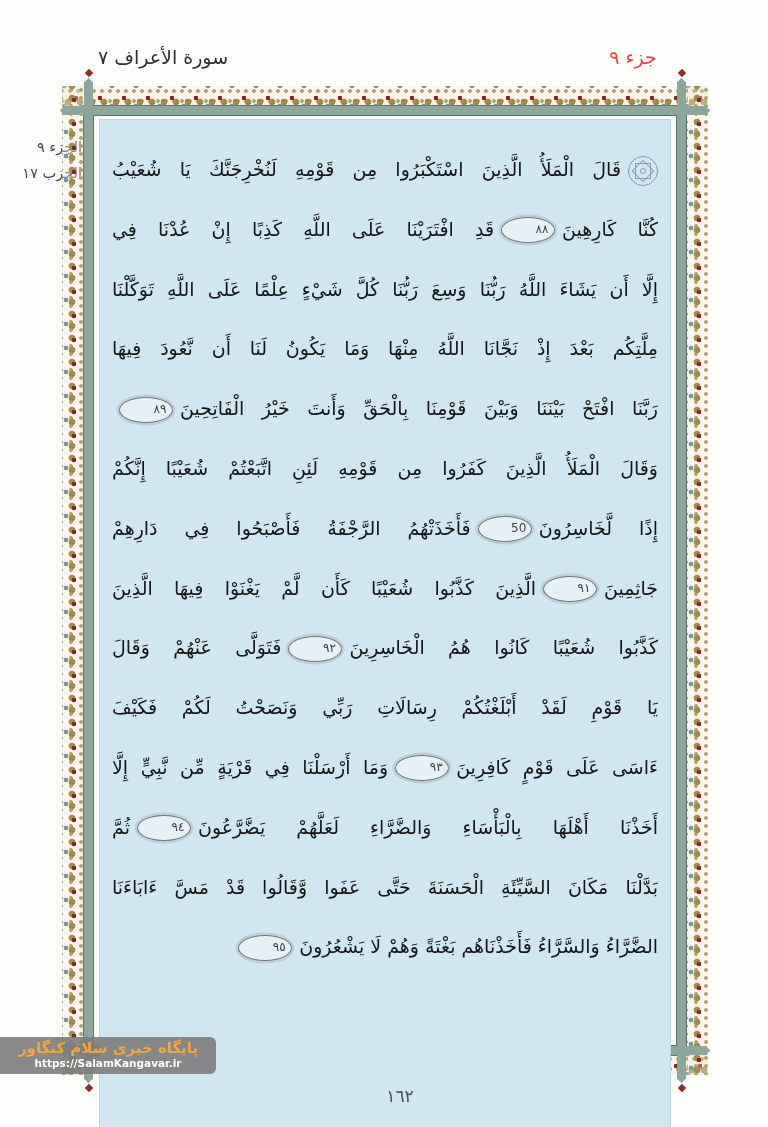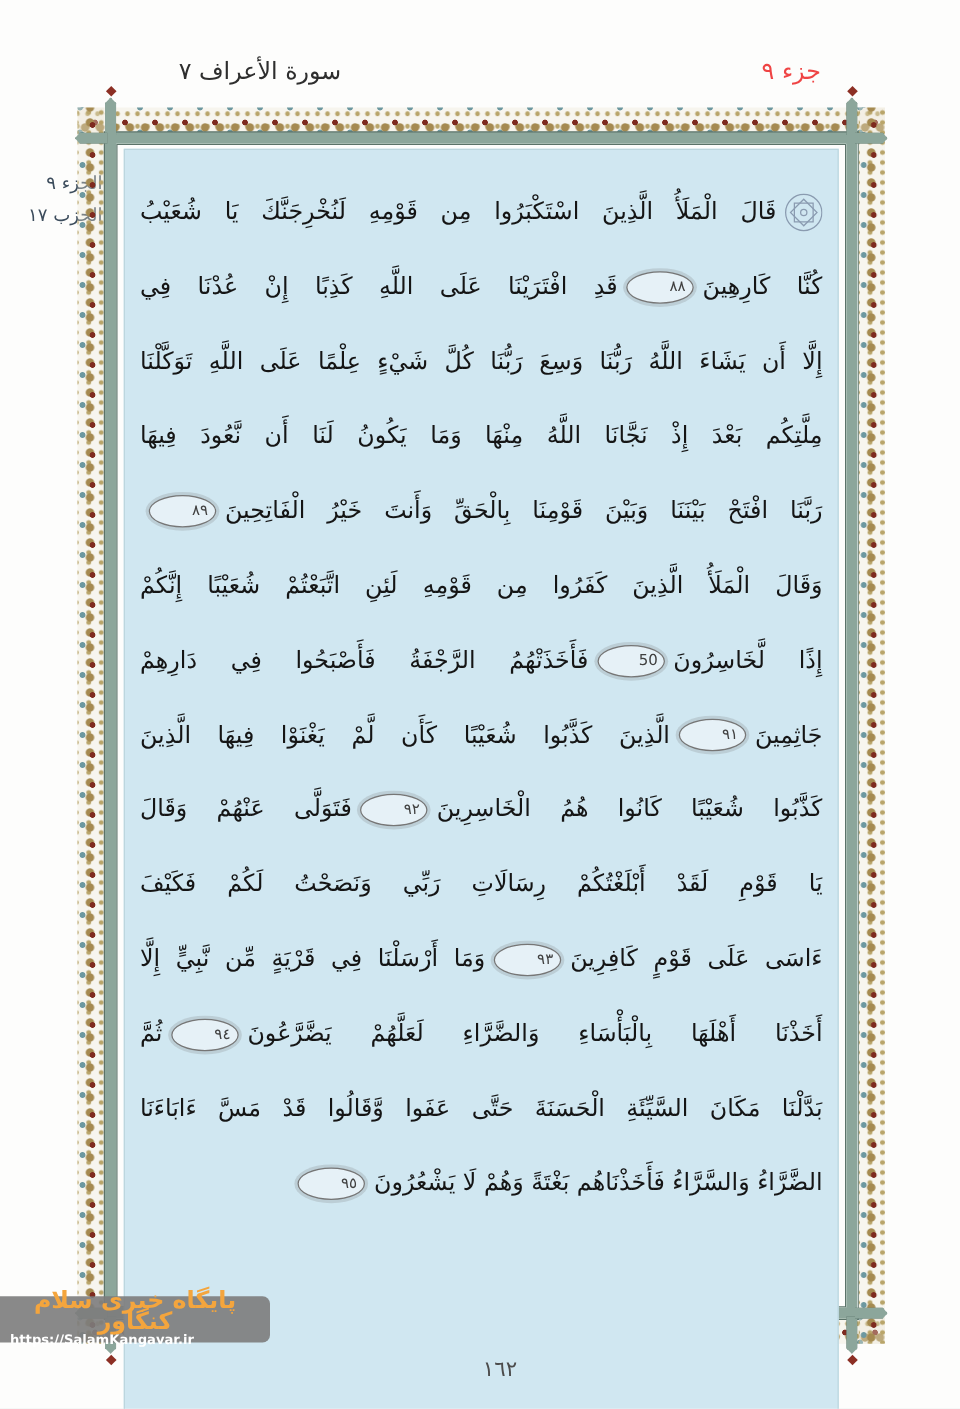--- a/index.html
+++ b/index.html
@@ -11,21 +11,21 @@
     overflow:hidden;
   }
   .page {
     position:absolute; inset:0;
     background:#fdfdfc;
   }
 
   
   .header-surah {
     position:absolute; left:98px; top:46px; width:175px;
-    text-align:right; font-size:19px; color:#2e2e2e; direction:rtl;
+    text-align:left; font-size:19px; color:#2e2e2e; direction:rtl;
   }
   .header-juz {
     position:absolute; left:583px; top:46px; width:100px;
     text-align:center; font-size:19px; color:#ef4444; direction:rtl;
   }
 
   
   .margin-notes {
     position:absolute; left:4px; top:134px; width:78px;
     direction:rtl; text-align:right;
@@ -135,26 +135,26 @@
   
   .watermark {
     position:absolute; left:0; top:1037px; width:216px; height:37px;
     background:rgba(124,124,124,0.9);
     border-radius:0 6px 6px 0;
     z-index:9;
     display:flex; flex-direction:column; justify-content:center;
     padding:2px 8px 3px 8px; box-sizing:border-box;
   }
   .wm-title {
-    font-size:19px; font-weight:bold; color:#f4a53d;
+    font-size:15px; font-weight:bold; color:#f4a53d;
     direction:rtl; text-align:center; line-height:17px;
   }
   .wm-url {
     font-size:10.5px; font-weight:bold; color:#ffffff;
-    direction:ltr; text-align:left; line-height:13px;
+    direction:ltr; text-align:center; line-height:13px;
   }
 </style>
 </head>
 <body>
 
 <div class="page">
 
   <div class="header-surah">سورة الأعراف ٧</div>
   <div class="header-juz">جزء ٩</div>
 

